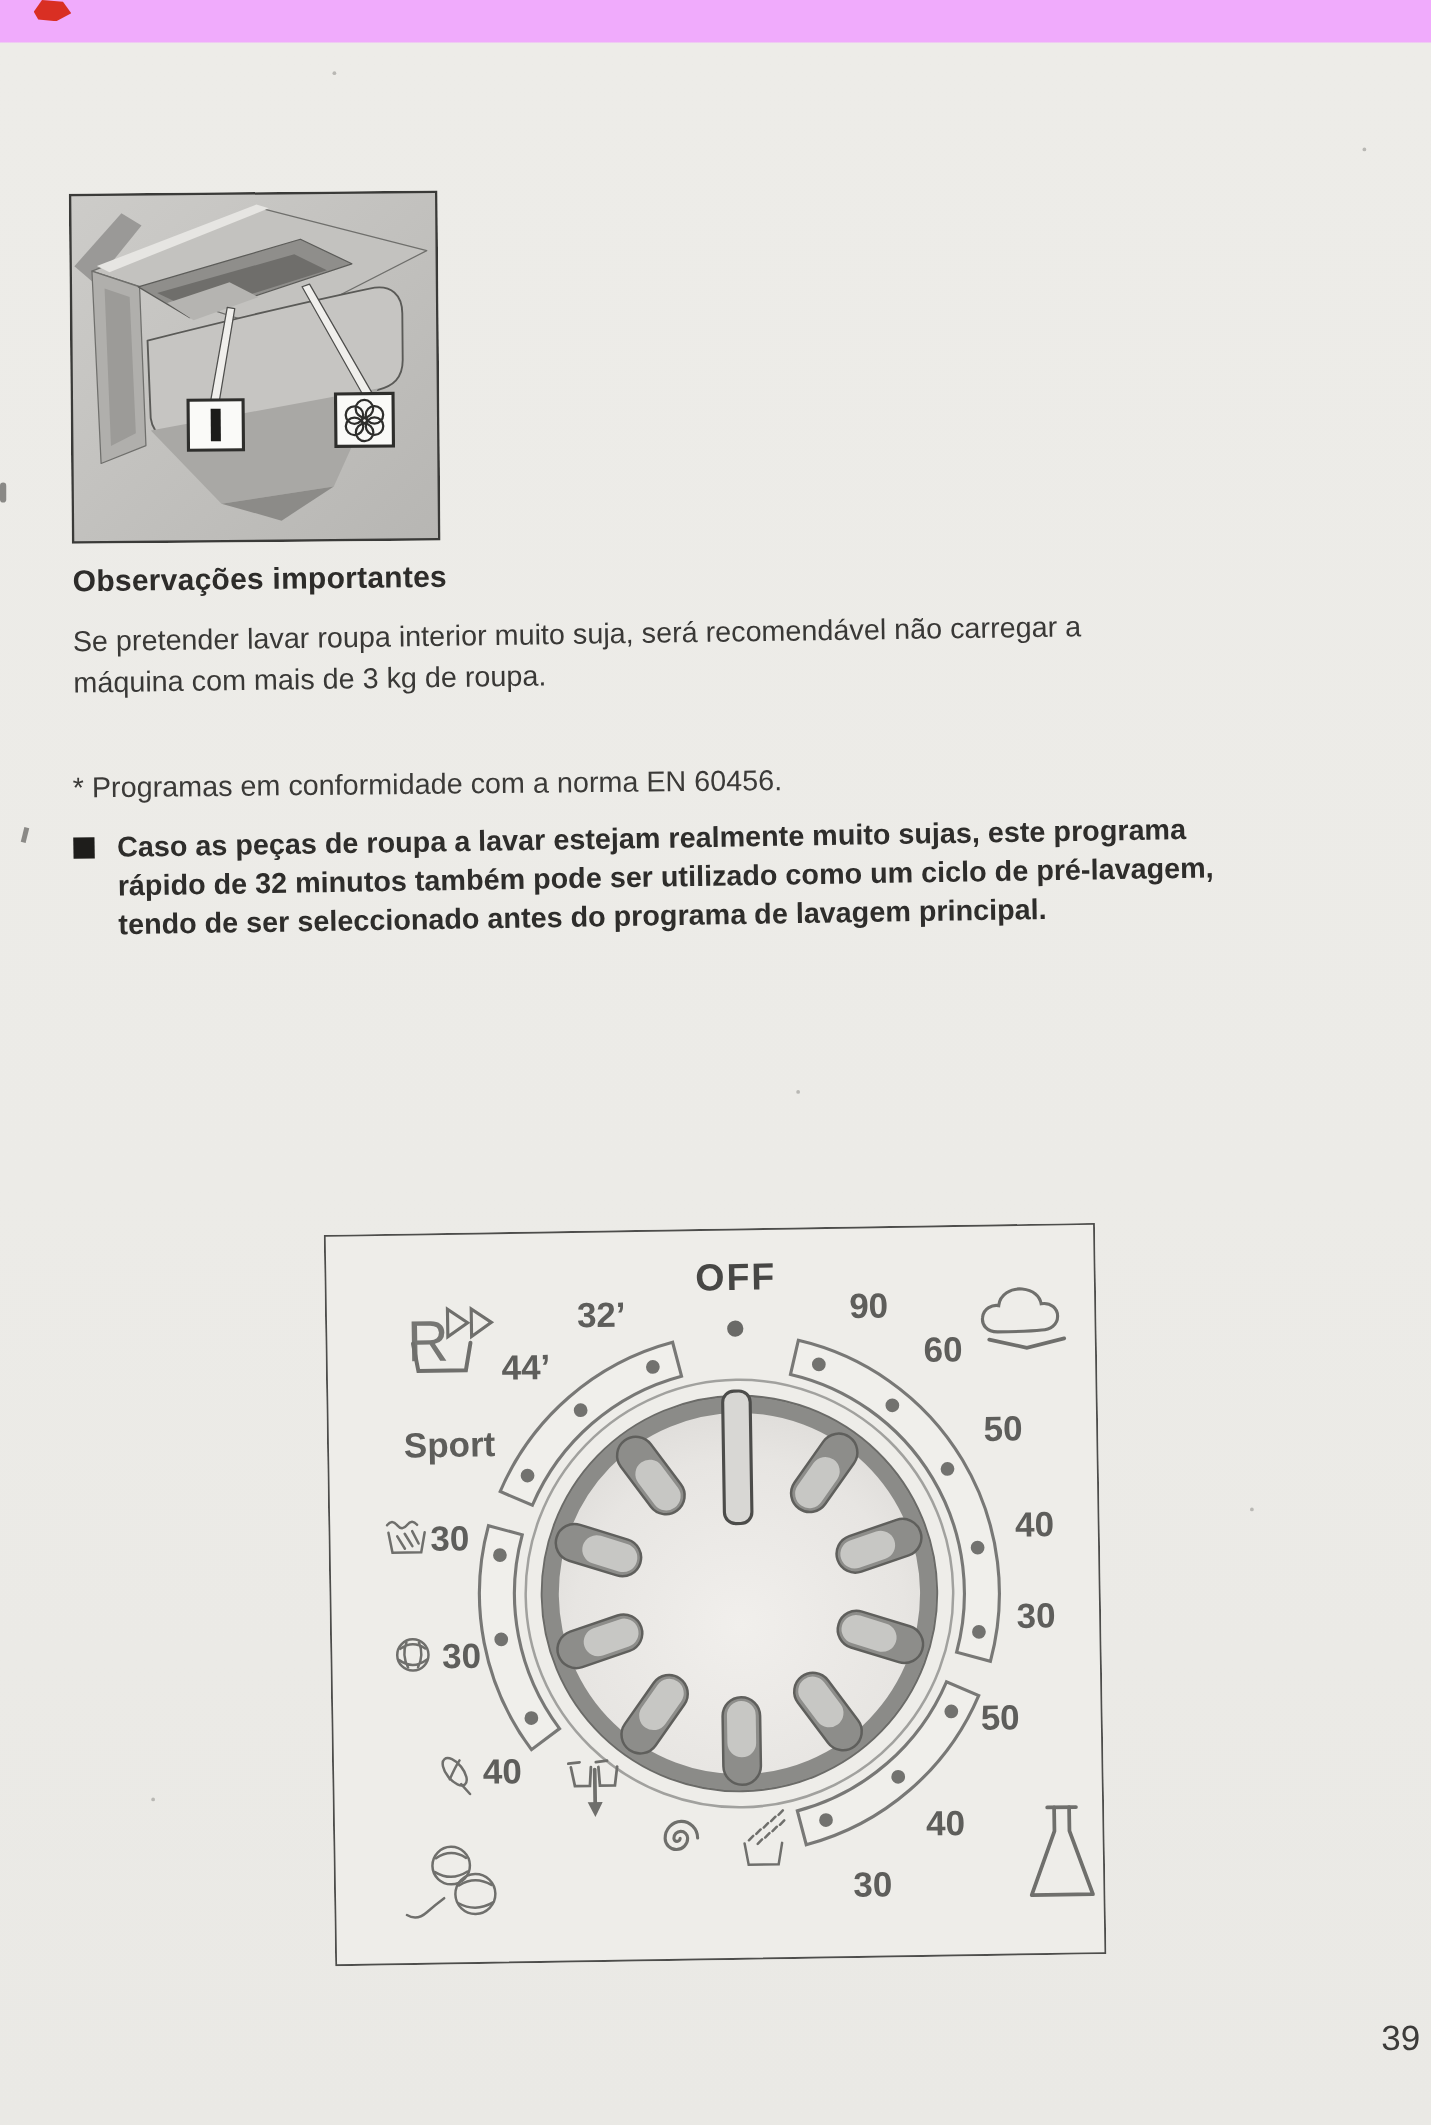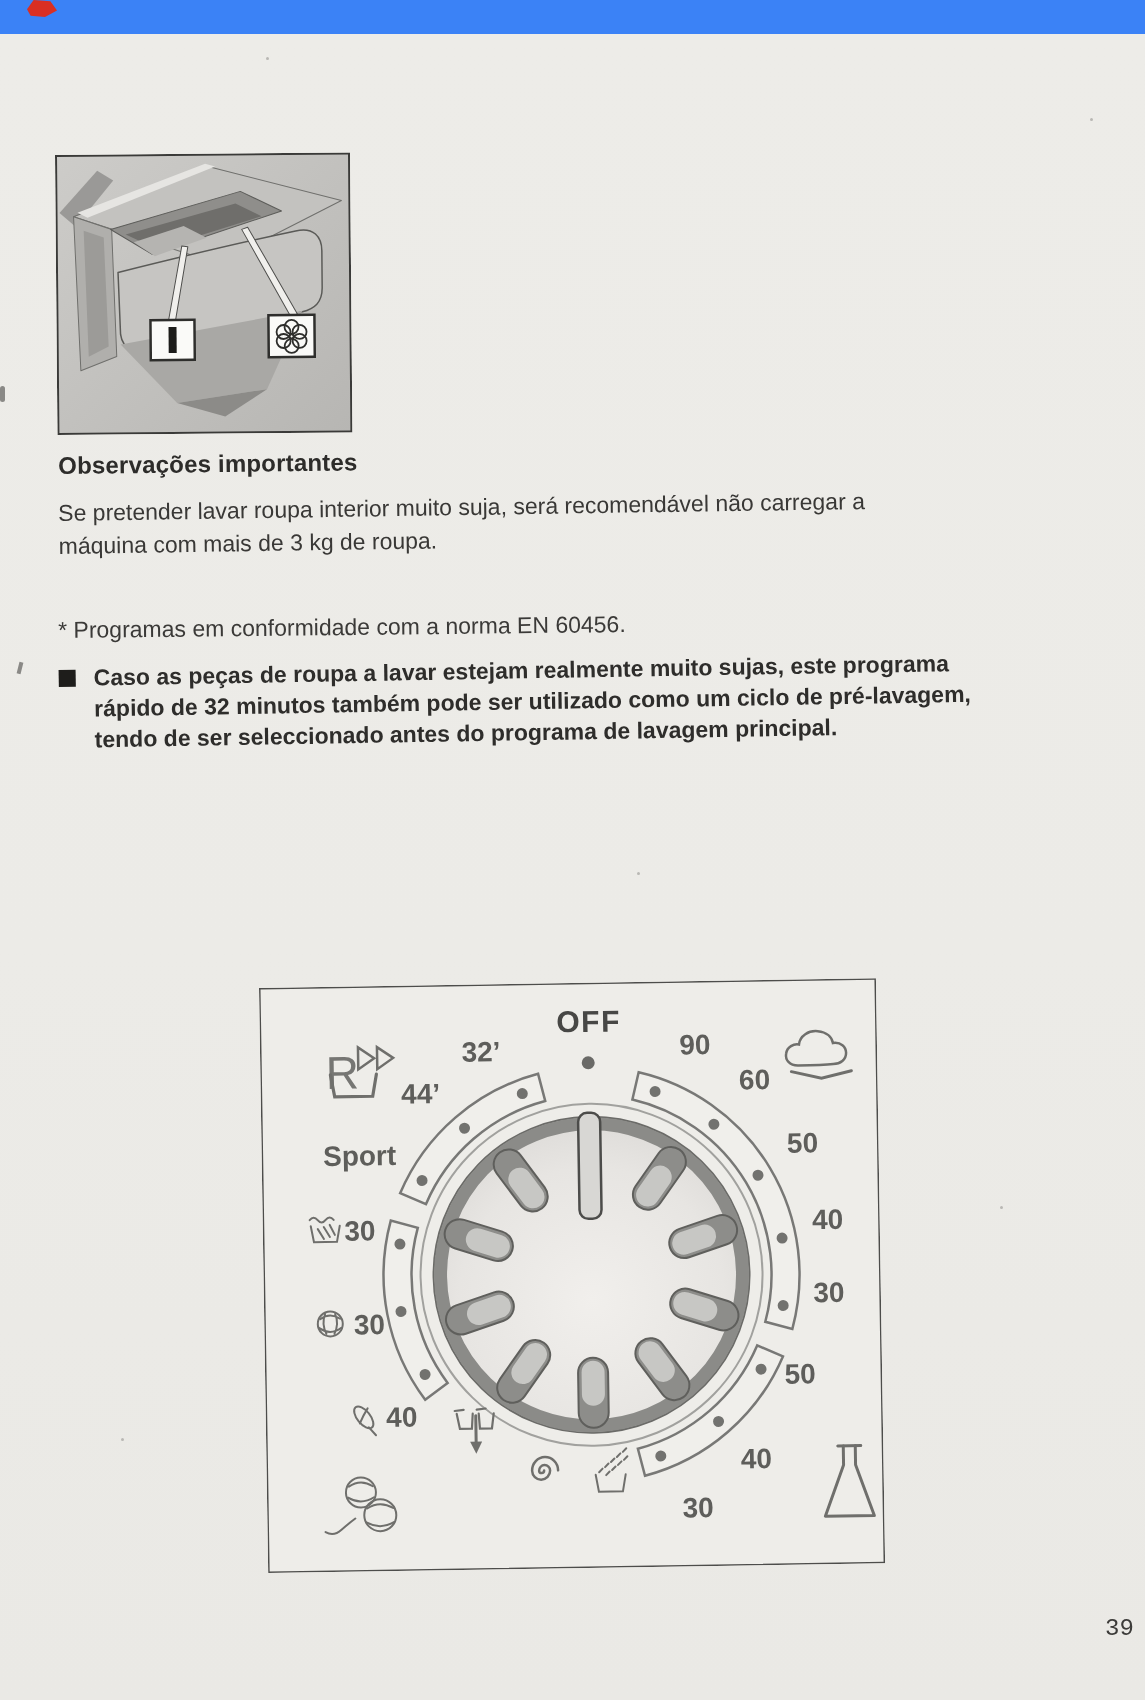--- a/index.html
+++ b/index.html
@@ -1,36 +1,36 @@
 <!DOCTYPE html>
 <html><head>
 <meta charset="utf-8">
 <style>
   html,body{margin:0;padding:0;background:#ffffff;}
-  #page{position:relative;width:1145px;height:1700px;background:#3b82f6;overflow:hidden;
+  #page{position:relative;width:1145px;height:1700px;background:#f0abfc;overflow:hidden;
         font-family:"Liberation Sans",sans-serif;}
   #paper{position:absolute;left:0;top:34px;width:1145px;height:1666px;
          background:linear-gradient(180deg,#edece8 0%,#ecebe7 55%,#eae9e5 100%);}
   .speck{position:absolute;border-radius:50%;background:#b9b8b4;}
   #red-mark{position:absolute;left:27px;top:0px;width:30px;height:17px;background:#d92f23;
             clip-path:polygon(0 55%,22% 0,78% 8%,100% 62%,60% 100%,12% 92%);}
   .stray{position:absolute;background:#8a8986;}
   
   .heading{position:absolute;left:58px;top:452px;font-size:24px;font-weight:bold;color:#2d2c2a;
            transform:rotate(-0.7deg);transform-origin:left top;letter-spacing:.2px;}
   .para{position:absolute;left:58px;top:497px;width:960px;font-size:23px;color:#393836;
         line-height:33px;transform:rotate(-0.85deg);transform-origin:left top;}
   .footnote{position:absolute;left:58px;top:617px;font-size:23px;color:#3b3a38;
             transform:rotate(-0.6deg);transform-origin:left top;}
   .bullet-block{position:absolute;left:60px;top:663px;width:1010px;display:flex;
                 transform:rotate(-0.95deg);transform-origin:left bottom;}
   .bullet-square{flex:0 0 auto;width:17px;height:17px;background:#1e1d1b;margin:7px 18px 0 0;}
   .bullet-text{font-size:23px;font-weight:bold;color:#2e2d2b;line-height:31px;}
-  .page-number{position:absolute;left:1105px;top:1615px;font-family:Liberation Mono, monospace;
-               font-size:24px;color:#3c3b39;}
+  .page-number{position:absolute;left:1105px;top:1615px;font-family:Liberation Sans, sans-serif;
+               font-size:28px;color:#3c3b39;}
   
   #illustration{position:absolute;left:55px;top:155px;transform:rotate(-0.5deg);transform-origin:left top;}
   #dialbox{position:absolute;left:259px;top:988px;transform:rotate(-0.9deg);transform-origin:left top;}
   svg text{font-family:"Liberation Sans",sans-serif;}
   .dial-num{font-weight:bold;font-size:28px;fill:#5e5e5b;}
 </style>
 </head>
 <body>
 
 <div id="page">

